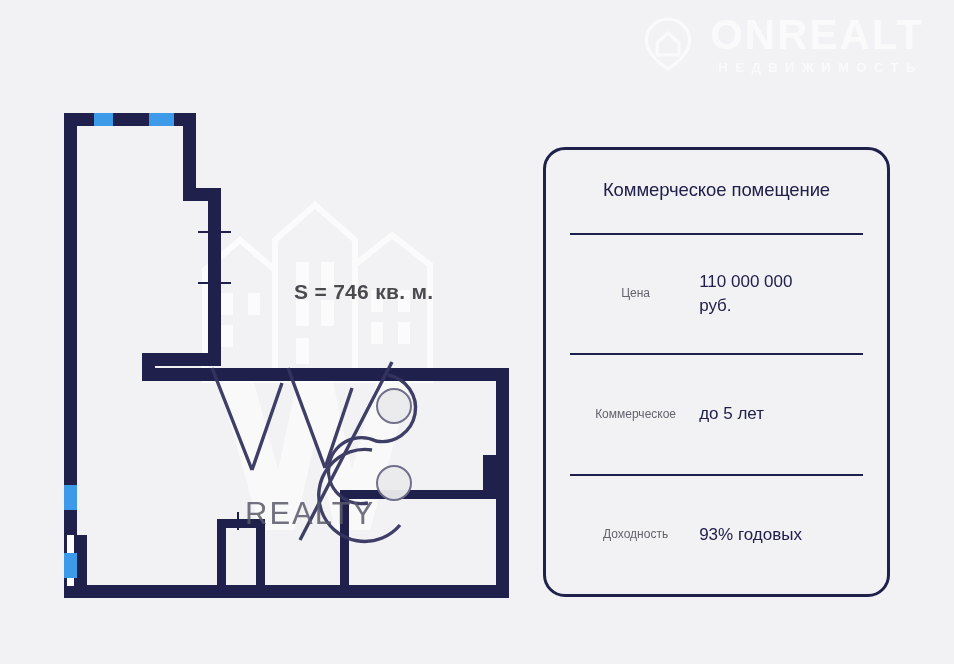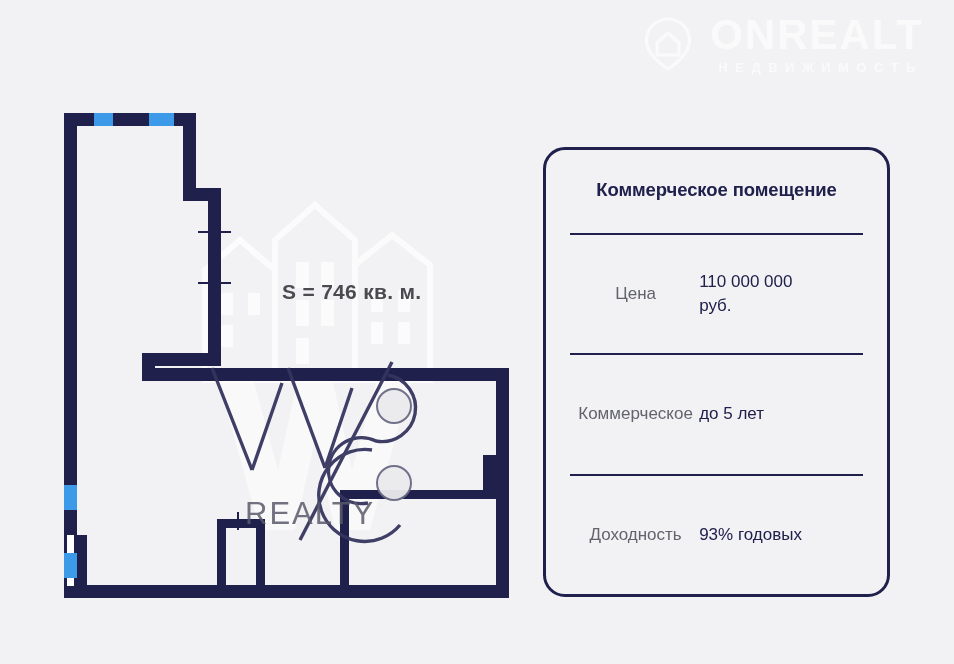--- a/index.html
+++ b/index.html
@@ -58,21 +58,21 @@
     position: absolute;
     left: 0;
     top: 0;
     width: 540px;
     height: 664px;
   }
 
   
   #area-label {
     position: absolute;
-    left: 282px;
+    left: 294px;
     top: 280px;
     font-size: 21px;
     font-weight: bold;
     color: #4a4a4f;
     letter-spacing: 0.3px;
     white-space: nowrap;
   }
 
   
   #info-card {
@@ -84,42 +84,42 @@
     border: 3px solid #20204d;
     border-radius: 22px;
     background: #f2f2f4;
     box-sizing: border-box;
     display: flex;
     flex-direction: column;
   }
   #card-title {
     text-align: center;
     font-size: 18.5px;
-    font-weight: bold;
+    font-weight: normal;
     color: #20204d;
     line-height: 1.35;
     padding: 28px 22px 0 22px;
     letter-spacing: -0.1px;
   }
   .card-divider {
     height: 2px;
     background: #20204d;
     margin: 0 24px;
     flex: none;
   }
   .card-row {
     display: flex;
     align-items: center;
     padding: 0 26px;
     flex: 1;
     min-height: 0;
   }
   .row-label {
     flex: 0 0 44%;
-    font-size: 17px;
+    font-size: 12px;
     color: #63636e;
     line-height: 1.45;
     text-align: center;
   }
   .row-value {
     flex: 1;
     font-size: 17px;
     font-weight: normal;
     color: #20204d;
     line-height: 1.45;

